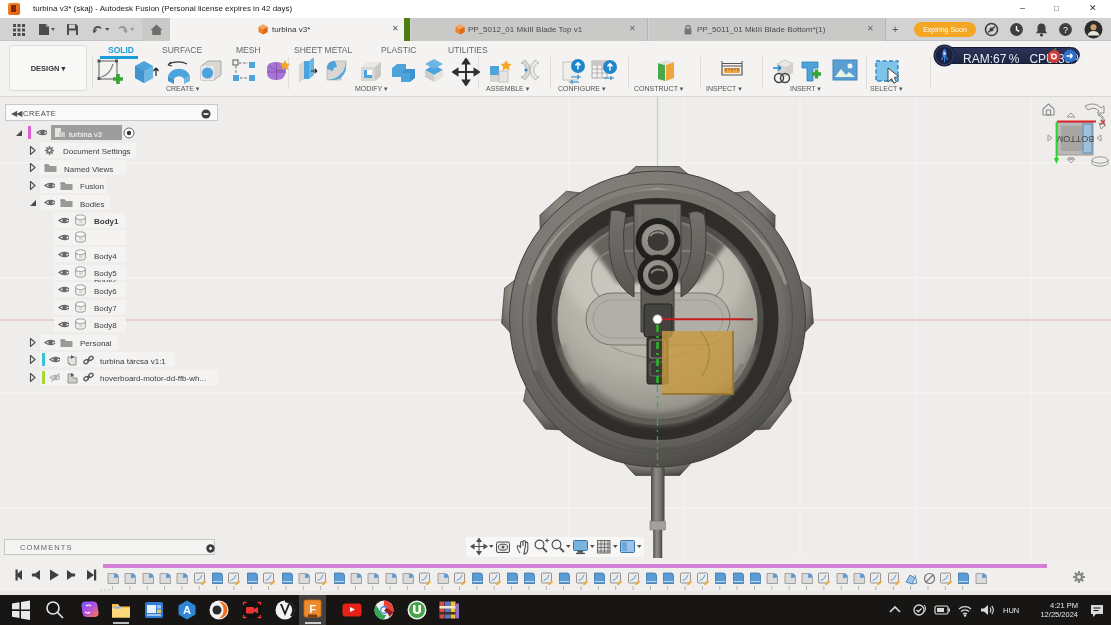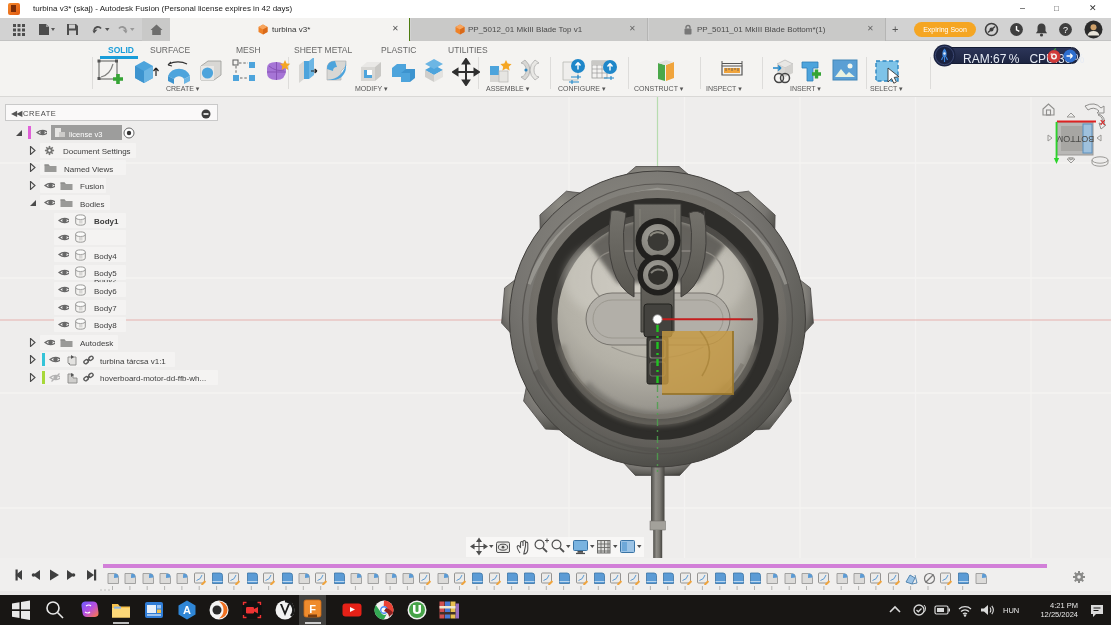--- a/index.html
+++ b/index.html
@@ -73,21 +73,21 @@
     </svg>
     <svg class="tbico" style="left:116px" width="20" height="13" opacity="0.45">
       <path d="M10 7 C9 3.5 5 3 3 5.5" stroke="#4d4d4d" stroke-width="1.8" fill="none"></path>
       <path d="M11.5 7.5 l-5 -1 3.5 4 z" fill="#4d4d4d"></path>
       <path d="M14 5 l4.5 0 -2.2 3 z" fill="#555"></path>
     </svg>
     <div style="position:absolute;left:142px;top:0;width:28px;height:23px;background:#c9c9c8;"></div>
 <svg class="tbico" style="left:150px;top:6px" width="13" height="12">
       <path d="M6.5 0.5 L12.5 6 L10.8 6 L10.8 11 L2.2 11 L2.2 6 L0.5 6 Z" fill="#6e6e6d"></path>
     </svg>
-    <div class="tab" style="left:170px;width:240px;background:#f4f3f1;border-right:1px solid #4d7c0f;">
+    <div class="tab" style="left:170px;width:240px;background:#f4f3f1;border-right:6px solid #4d7c0f;">
       <span class="cube" style="position:absolute;left:88px;top:6px;"><svg width="10" height="11" viewBox="0 0 10 11">
           <path d="M5 0.5 L9.5 3 v5 L5 10.5 L0.5 8 v-5 z" fill="#ef8228"></path>
           <path d="M5 0.5 L9.5 3 L5 5.5 L0.5 3 z" fill="#f7a55e"></path>
           <path d="M5 5.5 L9.5 3 v5 L5 10.5 z" fill="#d96a1a"></path>
         </svg></span>
       <span style="position:absolute;left:102px;top:7px;color:#333;">turbina v3*</span>
       <span style="position:absolute;left:222px;top:6px;color:#555;">✕</span>
     </div>
     <div class="tab" style="left:411px;width:237px;background:#c9c9c8;border-right:1px solid #b5b5b4;">
       <span class="cube" style="position:absolute;left:44px;top:6px;"><svg width="10" height="11" viewBox="0 0 10 11">
@@ -125,22 +125,23 @@
       <circle cx="7.5" cy="7.5" r="6.4" fill="#3f3f3f"></circle>
       <text x="7.5" y="10.6" font-size="9" fill="#fff" text-anchor="middle" font-family="Liberation Sans">?</text>
     </svg>
     <svg class="tbico" style="left:1084px;top:2px" width="19" height="19">
       <circle cx="9.5" cy="9.5" r="9" fill="#2b2b2b"></circle>
       <circle cx="9.5" cy="7.2" r="3" fill="#cfa16a"></circle>
       <path d="M3.5 15.5 c0.8-3.4 3-4.6 6-4.6 s5.2 1.2 6 4.6 z" fill="#e8e4da"></path>
     </svg>
   </div>
 <div id="ribbon">
+    <div id="design">DESIGN ▾</div>
     <div class="rtab" style="left:108px;color:#1a9dd9;font-weight:bold;">SOLID</div>
-    <div class="rtab" style="left:150px;">SURFACE</div>
+    <div class="rtab" style="left:162px;">SURFACE</div>
     <div class="rtab" style="left:236px;">MESH</div>
     <div class="rtab" style="left:294px;">SHEET METAL</div>
     <div class="rtab" style="left:381px;">PLASTIC</div>
     <div class="rtab" style="left:448px;">UTILITIES</div>
     <div style="position:absolute;left:100px;top:15px;width:38px;height:2.5px;background:#1a9dd9;"></div>
     <div class="rlabel" style="left:166px;">CREATE ▾</div>
     <div class="rlabel" style="left:355px;">MODIFY ▾</div>
     <div class="rlabel" style="left:486px;">ASSEMBLE ▾</div>
     <div class="rlabel" style="left:558px;">CONFIGURE ▾</div>
     <div class="rlabel" style="left:634px;">CONSTRUCT ▾</div>
@@ -456,21 +457,21 @@
         <div style="position:absolute;left:28px;top:1px;width:2.5px;height:13px;background:#e060d8;"></div>
         <svg class="eye" style="left:36px;top:2px" width="13" height="11">
           <path d="M1 5.5 Q6.5 1.2 12 5.5 Q6.5 9.8 1 5.5z" fill="none" stroke="#686868" stroke-width="1.2"></path>
           <circle cx="6.5" cy="5.5" r="2.2" fill="#686868"></circle>
         </svg>
         <div style="position:absolute;left:51px;top:0;width:71px;height:15px;background:#9d9d9c;"></div>
         <svg style="position:absolute;left:54px;top:2px" width="12" height="11">
           <rect x="1" y="1" width="6" height="9" fill="#e6e5e3"></rect>
           <rect x="5" y="5" width="6" height="5" fill="#cccbc9"></rect>
         </svg>
-        <span style="position:absolute;left:69px;top:1.5px;color:#fff;font-size:7.5px;">license v3</span>
+        <span style="position:absolute;left:69px;top:1.5px;color:#fff;font-size:7.5px;">turbina v3</span>
         <svg style="position:absolute;left:123px;top:2px" width="12" height="12">
           <circle cx="6" cy="6" r="5" fill="#fff" stroke="#666" stroke-width="1"></circle>
           <circle cx="6" cy="6" r="2.2" fill="#333"></circle>
         </svg>
       </div>
       <div class="brow" style="left:0;top:39.5px;">
         <div class="rowbg" style="left:40px;width:96px;"></div>
         <svg class="tri" style="left:29px;top:3px" width="7" height="9">
           <path d="M1.5 0.5 L6 4.5 L1.5 8.5 Z" fill="none" stroke="#4a4a4a" stroke-width="1.1"></path>
         </svg>
@@ -628,21 +629,21 @@
           <path d="M1.5 0.5 L6 4.5 L1.5 8.5 Z" fill="none" stroke="#4a4a4a" stroke-width="1.1"></path>
         </svg>
         <svg class="eye" style="left:44px;top:2px" width="13" height="11">
           <path d="M1 5.5 Q6.5 1.2 12 5.5 Q6.5 9.8 1 5.5z" fill="none" stroke="#686868" stroke-width="1.2"></path>
           <circle cx="6.5" cy="5.5" r="2.2" fill="#686868"></circle>
         </svg>
         <svg style="position:absolute;left:60px;top:2px" width="13" height="11">
           <path d="M0.5 2.5 h4 l1.5 1.5 h6.5 v6 h-12 z" fill="#9a9a98"></path>
           <path d="M0.5 2.5 h4 l1 1 h-5z" fill="#838381"></path>
         </svg>
-        <span style="position:absolute;left:80px;top:1.5px;">Autodesk</span>
+        <span style="position:absolute;left:80px;top:1.5px;">Personal</span>
       </div>
       <div class="brow" style="left:0;top:249px;">
         <div class="rowbg" style="left:40px;width:135px;"></div>
         <svg class="tri" style="left:29px;top:3px" width="7" height="9">
           <path d="M1.5 0.5 L6 4.5 L1.5 8.5 Z" fill="none" stroke="#4a4a4a" stroke-width="1.1"></path>
         </svg>
         <div style="position:absolute;left:42px;top:1px;width:3px;height:13px;background:#35c4d8;"></div>
         <svg class="eye" style="left:49px;top:2px" width="13" height="11">
           <path d="M1 5.5 Q6.5 1.2 12 5.5 Q6.5 9.8 1 5.5z" fill="none" stroke="#686868" stroke-width="1.2"></path>
           <circle cx="6.5" cy="5.5" r="2.2" fill="#686868"></circle>
@@ -679,20 +680,24 @@
         <svg style="position:absolute;left:83px;top:2.5px" width="11" height="10">
           <g stroke="#5a5a5a" stroke-width="1.4" fill="none">
             <rect x="0.8" y="5" width="4.6" height="3.4" rx="1.7" transform="rotate(-38 3.1 6.7)"></rect>
             <rect x="5.6" y="1.6" width="4.6" height="3.4" rx="1.7" transform="rotate(-38 7.9 3.3)"></rect>
             <line x1="4.2" y1="5.8" x2="6.8" y2="4.1"></line>
           </g>
         </svg>
         <span style="position:absolute;left:100px;top:1.5px;">hoverboard-motor-dd-ffb-wh...</span>
       </div>
     </div>
+    <div id="comments"><span style="margin-left:15px;">COMMENTS</span><svg style="position:absolute;left:201px;top:3.5px" width="9" height="9">
+        <circle cx="4.5" cy="4.5" r="4.2" fill="#3d3d3d"></circle>
+        <circle cx="4.5" cy="4.5" r="1.4" fill="#fff"></circle>
+      </svg></div>
     <div id="navbar"><svg width="178" height="20">
         <g transform="translate(5,1)" stroke="#4f4f4f" stroke-width="1.1" fill="#4f4f4f">
           <path d="M8 3 v11 M2.5 8.5 h11" fill="none"></path>
           <path d="M8 0.5 l-2 3 h4z M8 16.5 l-2-3 h4z M0 8.5 l3-2 v4z M16 8.5 l-3-2 v4z"></path>
         </g>
         <path d="M23 8 l4.5 0 -2.2 3z" fill="#4f4f4f"></path>
 <g transform="translate(30,3)">
           <rect x="0.5" y="2" width="13" height="10.5" rx="1.5" fill="#e8e7e5" stroke="#4f4f4f" stroke-width="1"></rect>
           <ellipse cx="7" cy="7.2" rx="4.6" ry="3" fill="none" stroke="#4f4f4f" stroke-width="1"></ellipse>
           <circle cx="7" cy="7.2" r="1.4" fill="#4f4f4f"></circle>

